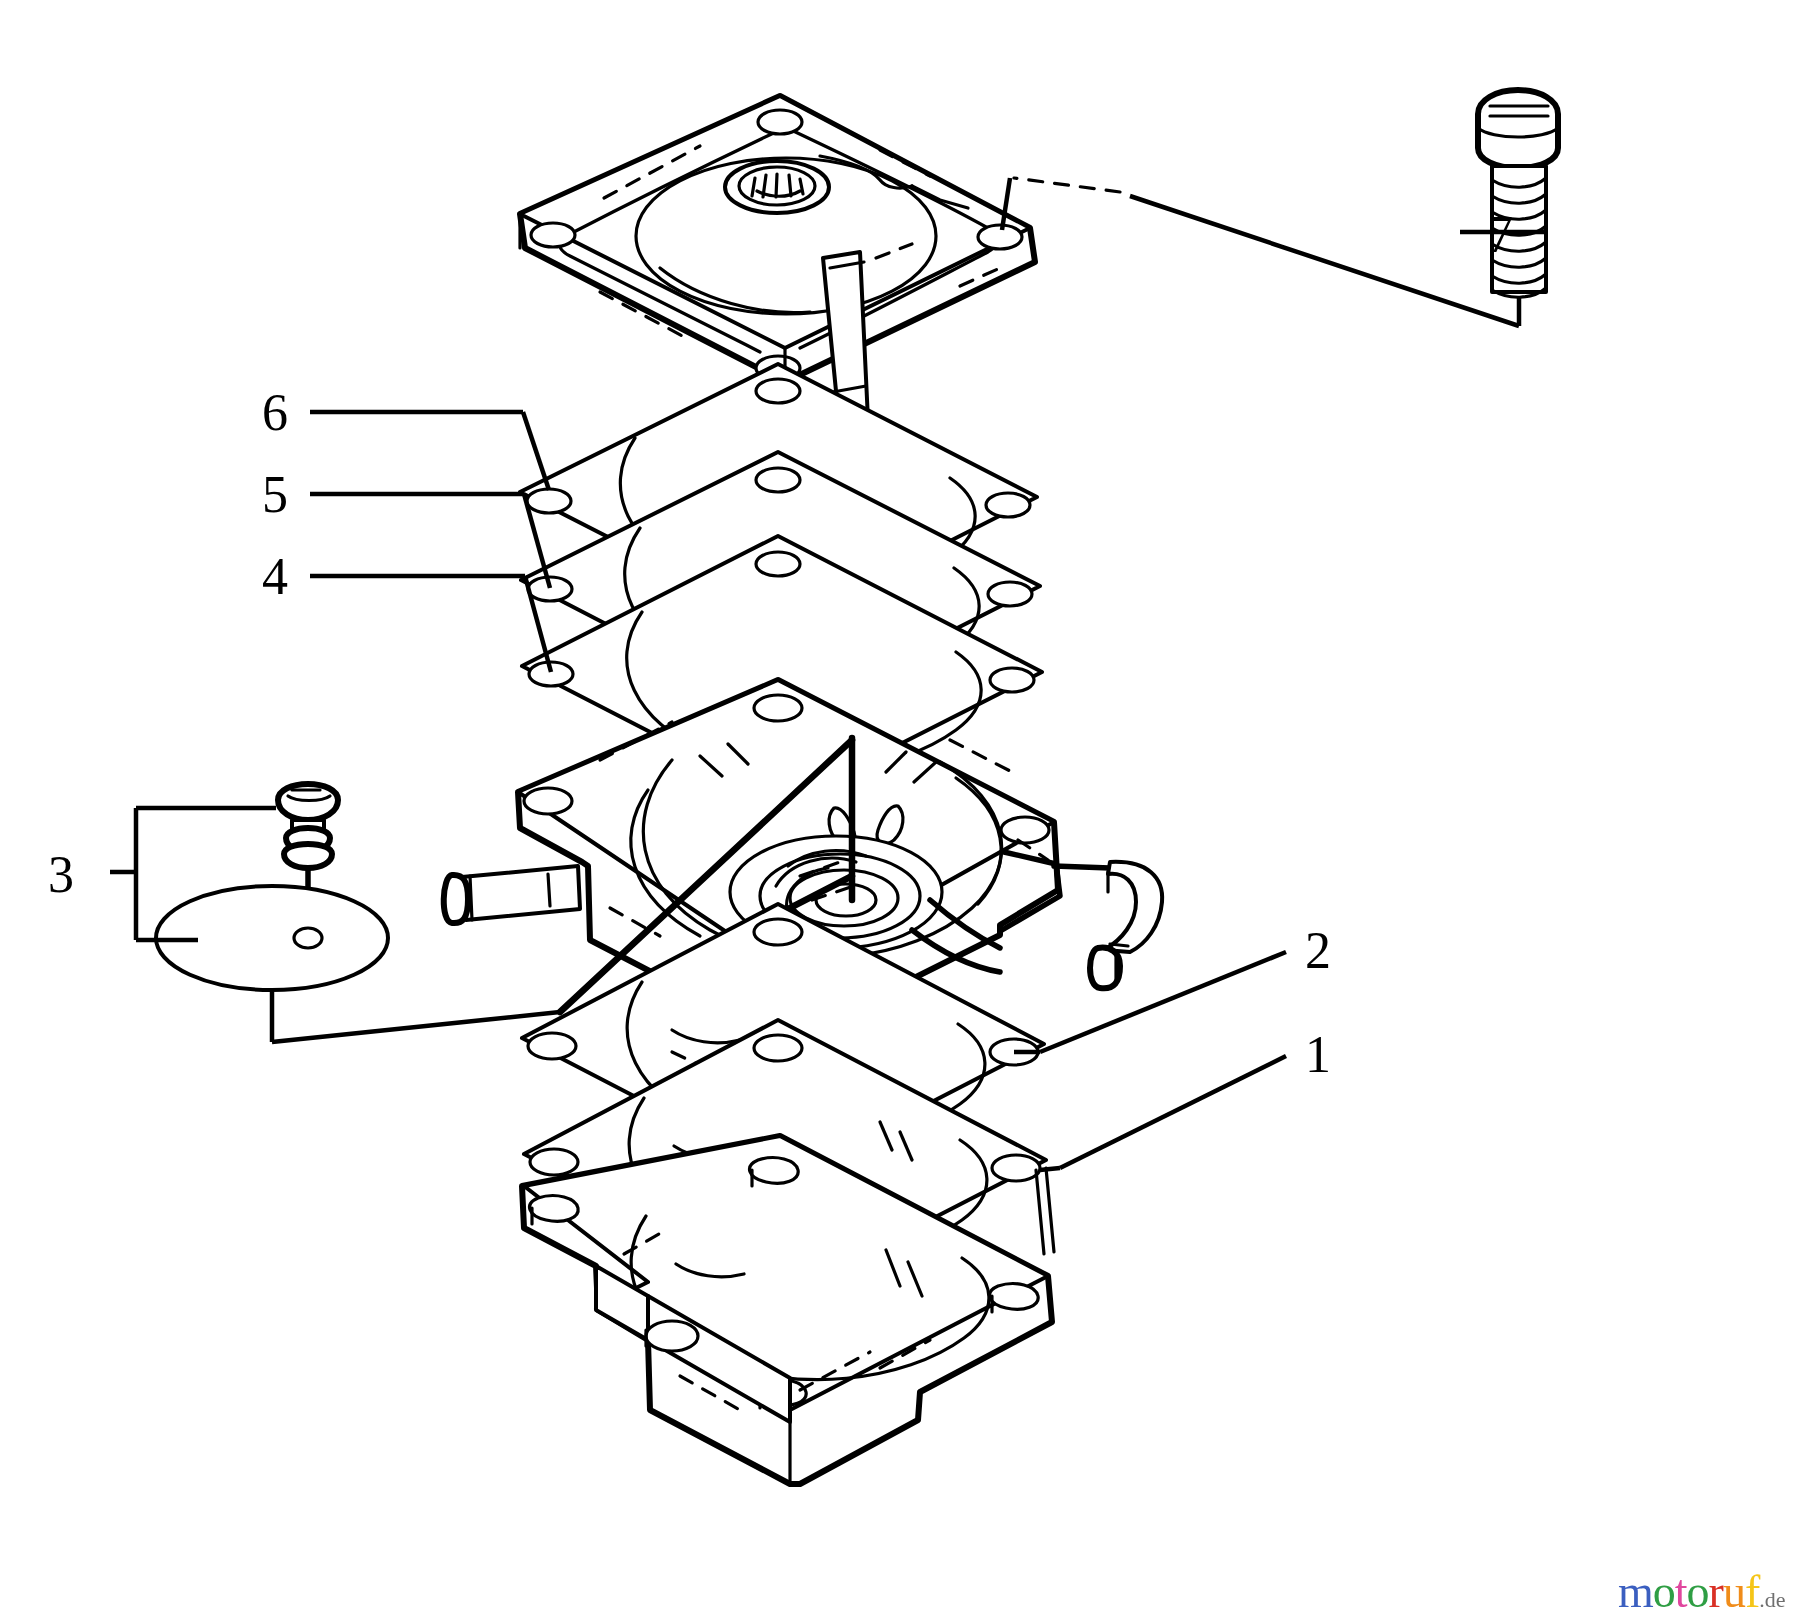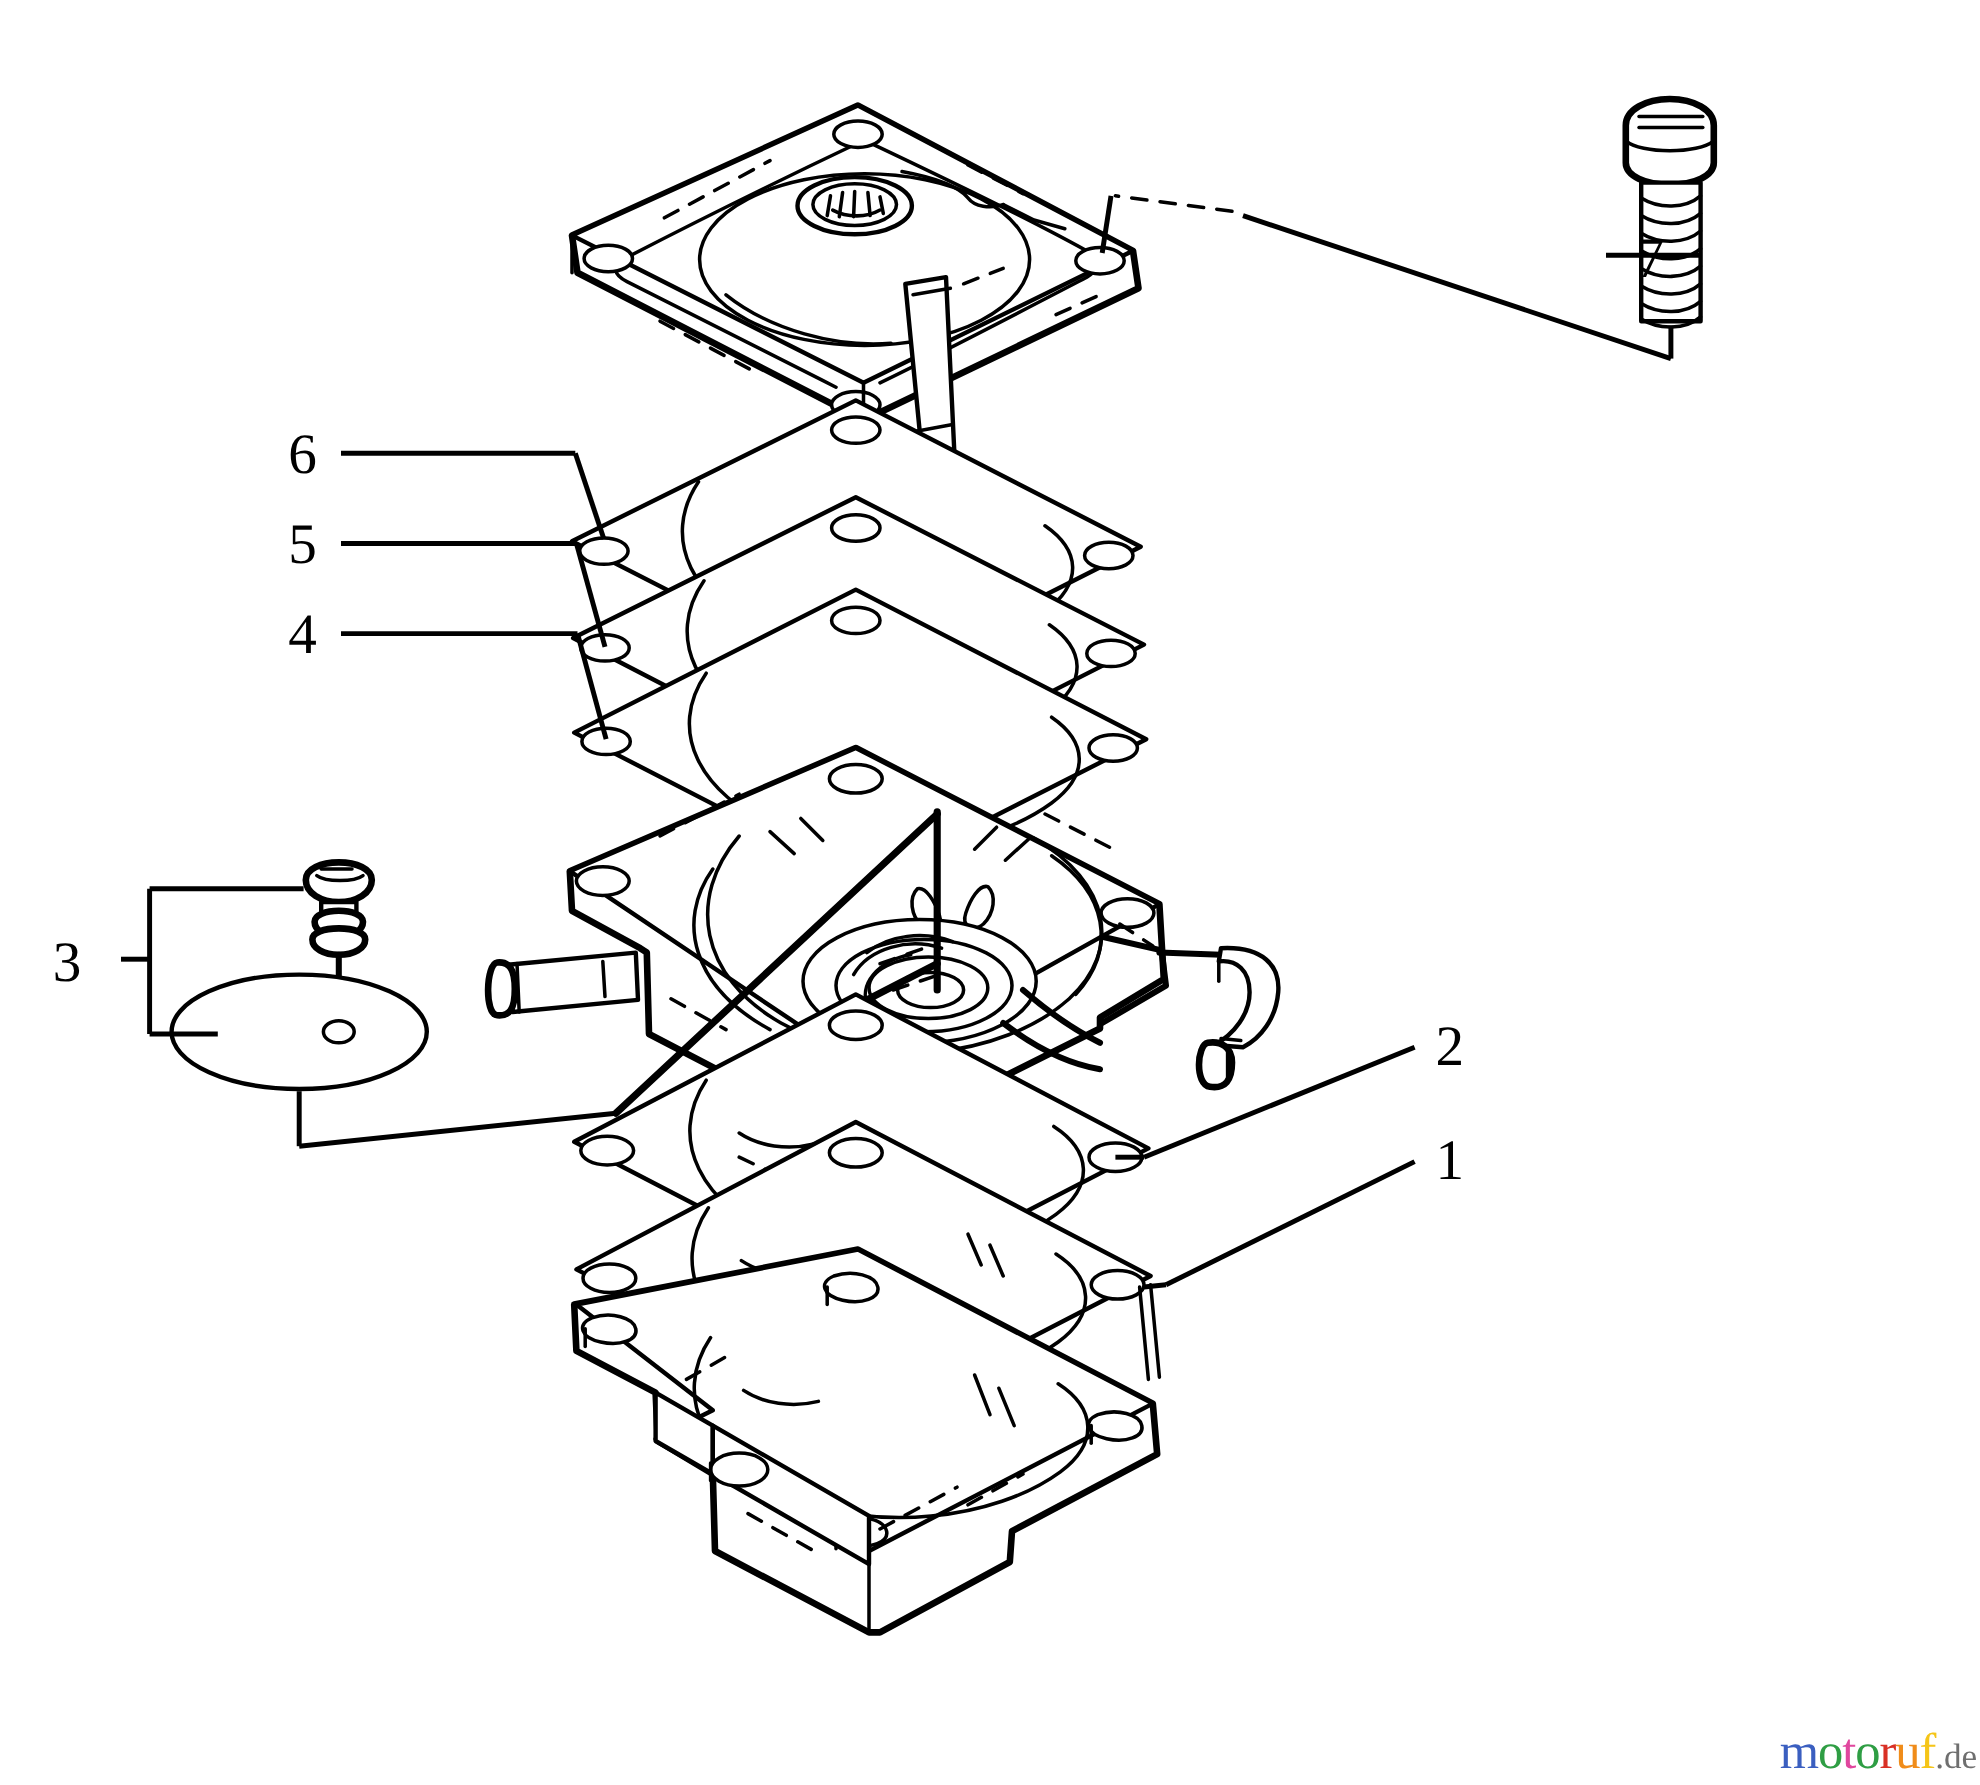--- a/index.html
+++ b/index.html
@@ -38,21 +38,21 @@
     left: 1618px;
     top: 1565px;
     font-family: "Liberation Serif", serif;
     font-size: 46px;
     letter-spacing: -1px;
     white-space: nowrap;
     user-select: none;
   }
   #watermark .wm-l { font-weight: 400; }
   #watermark .wm-de {
-    font-size: 32px;
+    font-size: 22px;
     color: #6f6f6f;
     letter-spacing: 0;
   }
 </style>
 </head>
 <body>
 
 <div id="page">
 
   <svg id="diagram-svg" viewBox="0 0 1800 1623" xmlns="http://www.w3.org/2000/svg">

